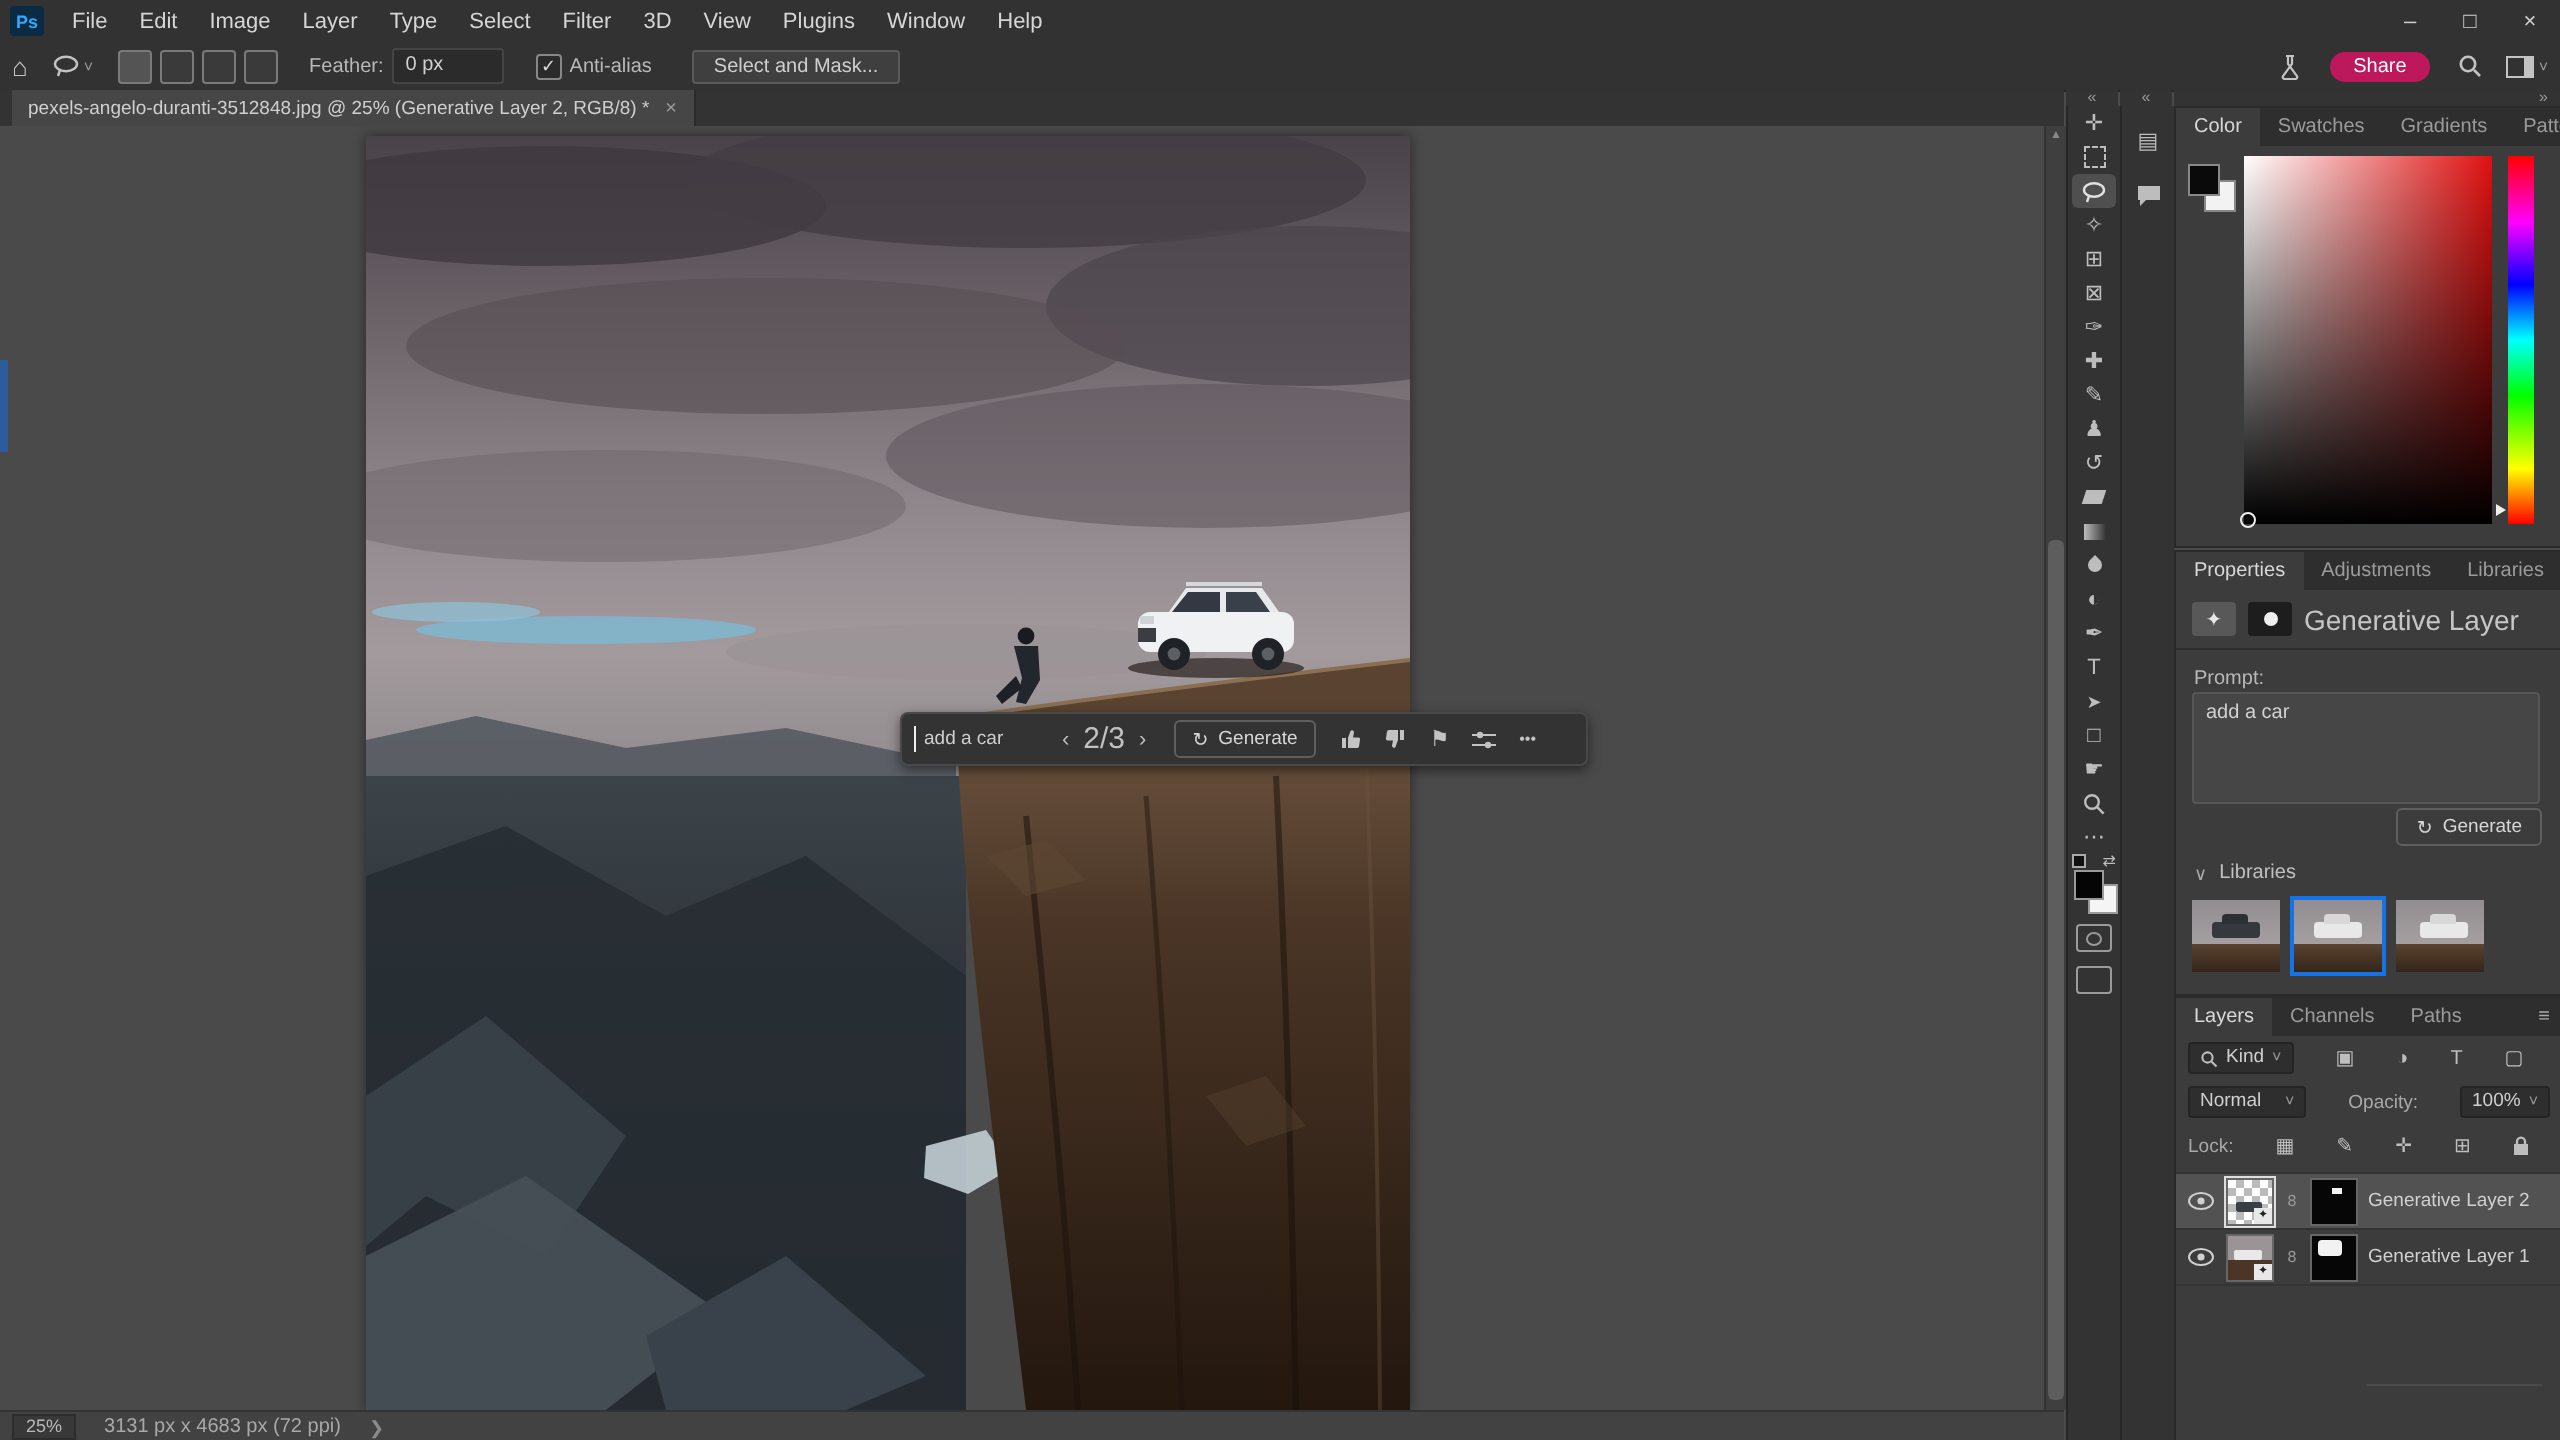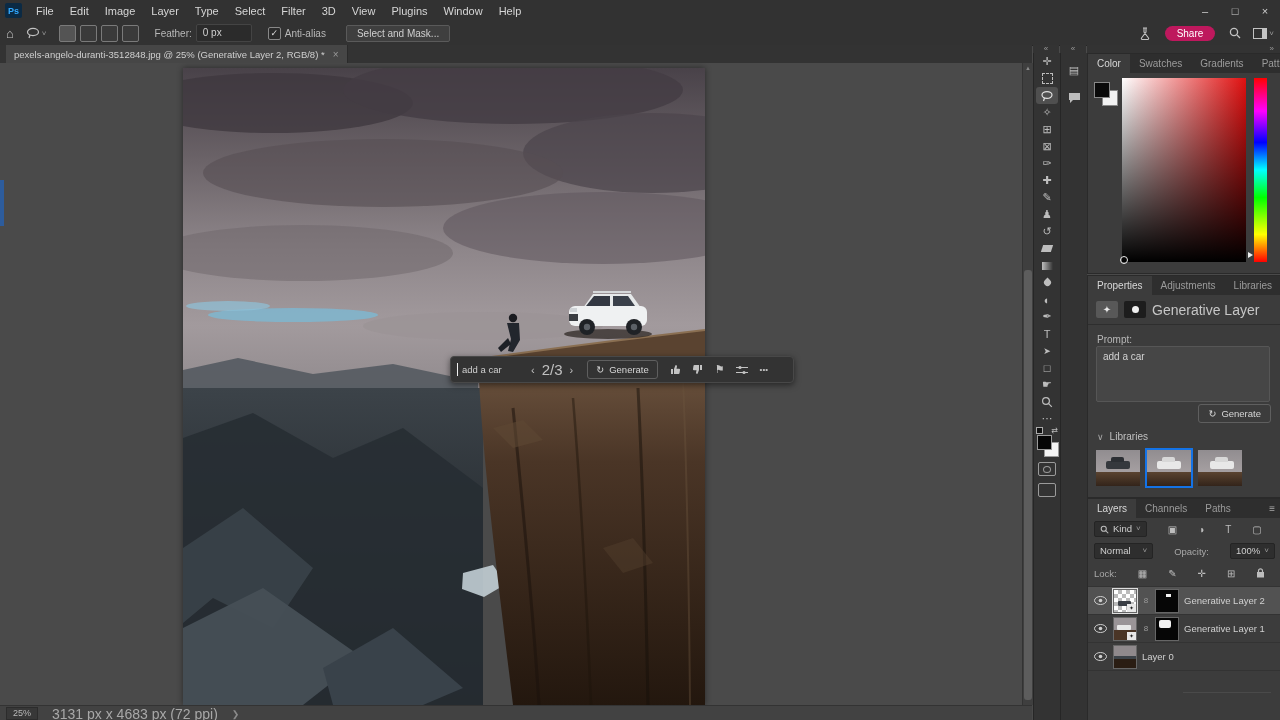--- a/index.html
+++ b/index.html
@@ -38,21 +38,21 @@
   #taskbar{left:450px;top:356px;width:330px;height:25px;background:#333333;border:1px solid #484848;border-radius:4px;display:flex;align-items:center;box-shadow:0 2px 6px rgba(0,0,0,.5);padding:0 6px}
   .tb-caret{width:1px;height:13px;background:#f0f0f0;margin-right:4px}
   .tb-prompt{color:#cfcfcf;font-size:9.5px;width:62px}
   .tb-chev{color:#c0c0c0;font-size:11px;padding:0 7px}
   .tb-count{color:#c0c0c0;font-size:15px}
   .tb-generate{display:flex;align-items:center;gap:5px;border:1px solid #5f5f5f;border-radius:3px;height:17px;padding:0 8px;margin:0 7px;color:#d6d6d6;font-size:9.5px}
   .tb-ic{width:22px;display:flex;justify-content:center;align-items:center;color:#c3c3c3}
   
   #statusbar{left:0;top:705px;width:1032px;height:15px;background:#424242;border-top:1px solid #333;display:flex;align-items:center}
   .status-zoom{background:#383838;border:1px solid #2c2c2c;color:#b9b9b9;font-size:9px;padding:0 6px;margin-left:6px;height:11px;line-height:11px}
-  .status-info{color:#a8a8a8;font-size:14px;margin-left:14px}
+  .status-info{color:#a8a8a8;font-size:10px;margin-left:14px}
   .status-chev{color:#8a8a8a;font-size:9px;margin-left:14px}
   
   #toolbar{left:1033px;top:53px;width:26px;height:667px;background:#333333;border-left:1px solid #262626;display:flex;flex-direction:column;align-items:center}
   .tool{width:22px;height:17px;display:flex;align-items:center;justify-content:center;color:#bdbdbd;font-size:11px}
   .tool.selected{background:#4f4f4f;border-radius:3px}
   .marquee-glyph{width:9px;height:9px;border:1px dashed #bdbdbd}
   .gradient-glyph{width:11px;height:8px;background:linear-gradient(to right,#bdbdbd,#333)}
   .droplet{width:7px;height:7px;background:#bdbdbd;border-radius:0 50% 50% 50%;transform:rotate(45deg)}
   .fgbg{position:relative;width:22px;height:24px;margin-top:4px}
   .fg{position:absolute;left:1px;top:4px;width:13px;height:13px;background:#050505;border:1px solid #9a9a9a;z-index:2}
@@ -512,25 +512,15 @@
       <span class="lthumb" style="background:linear-gradient(#9a9497 55%,#4a3526 55%)">
         <span style="position:absolute;left:3px;top:7px;width:14px;height:5px;background:#e8e8e8;border-radius:1px"></span>
         <span class="badge">✦</span>
       </span>
       <span class="chain">8</span>
       <span class="mask">
         <span class="blob" style="left:3px;top:2px;width:12px;height:8px;border-radius:2px"></span>
       </span>
       <span class="layer-name">Generative Layer 1</span>
     </div>
-    <div class="layer-row">
-      <span class="eye">
-        <svg class="icon" width="13" height="9" viewBox="0 0 13 9">
-            <ellipse cx="6.5" cy="4.5" rx="6" ry="4" fill="none" stroke="#cfcfcf"></ellipse>
-            <circle cx="6.5" cy="4.5" r="1.8" fill="#cfcfcf"></circle>
-          </svg>
-      </span>
-      <span class="lthumb" style="background:linear-gradient(#8f898c 45%,#3c4349 45% 60%,#2a1d13 60%)"></span>
-      <span class="layer-name">Layer 0</span>
-    </div>
   </div>
   <div style="position:absolute;left:95px;right:10px;bottom:28px;border-top:1px solid #4a4a4a"></div>
 </div>
 
 </body></html>

